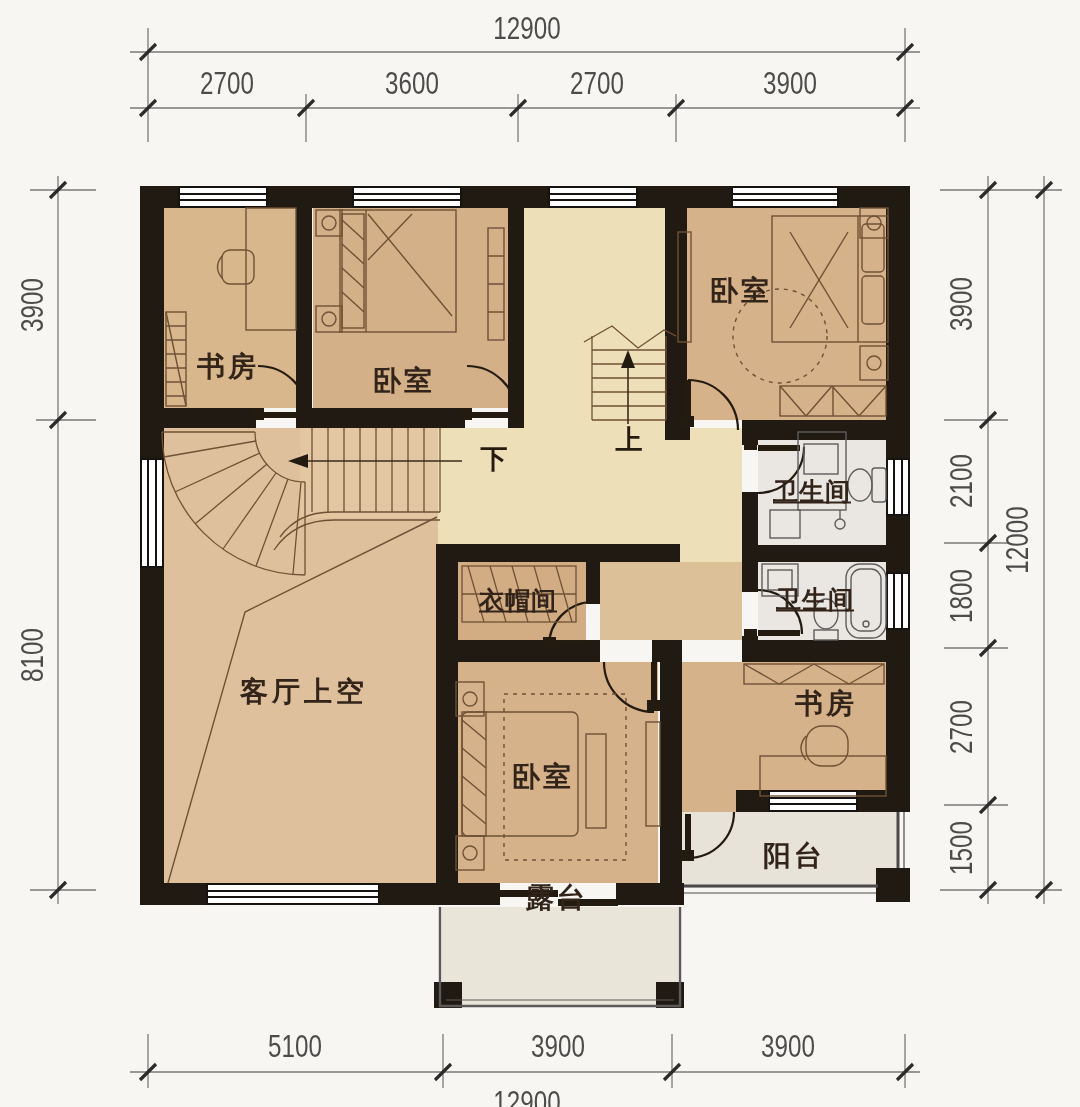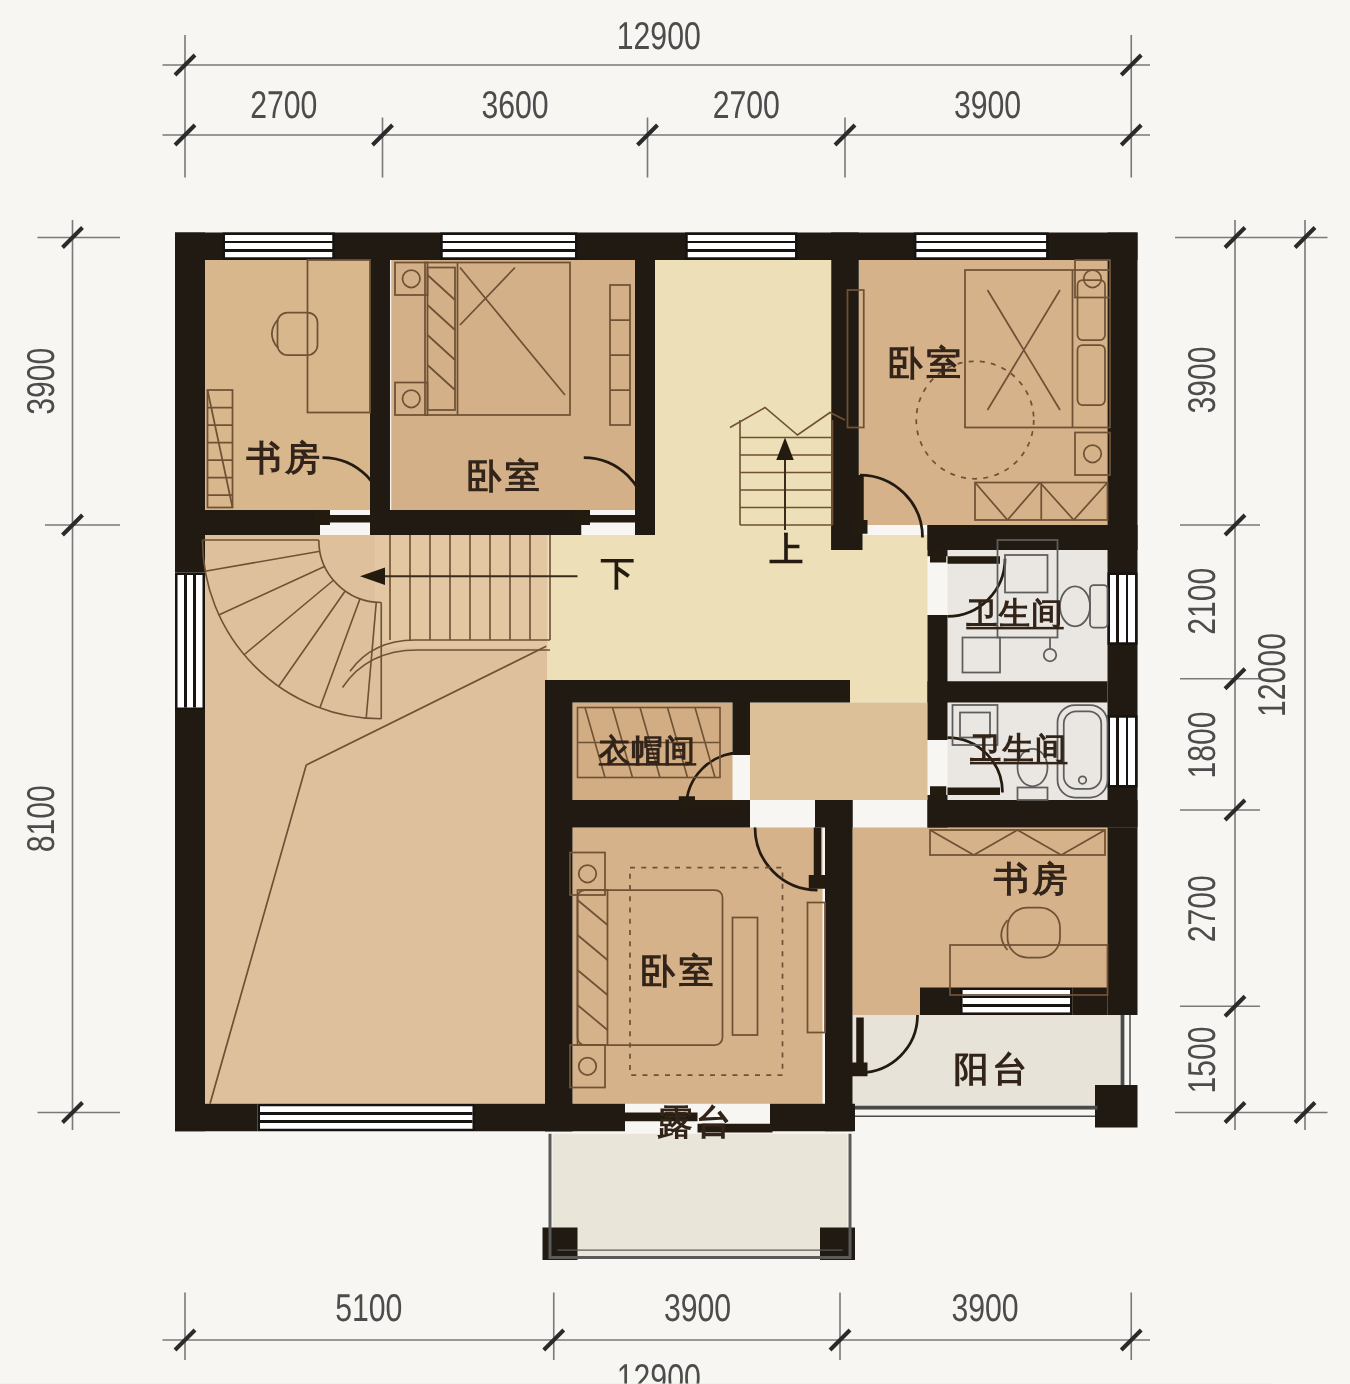--- a/index.html
+++ b/index.html
@@ -248,20 +248,21 @@
       <path d="M1036,198 L1052,182 M1036,898 L1052,882"></path>
     </g>
   </svg>
 
   <div class="rlabel" style="left:228px;top:367px;">书房</div>
   <div class="rlabel" style="left:404px;top:381px;">卧室</div>
   <div class="rlabel" style="left:741px;top:291px;">卧室</div>
   <div class="rlabel small" style="left:812px;top:491px;">卫生间</div>
   <div class="rlabel small" style="left:815px;top:599px;">卫生间</div>
   <div class="rlabel small" style="left:518px;top:600px;">衣帽间</div>
+  <div class="rlabel big" style="left:304px;top:692px;">客厅上空</div>
   <div class="rlabel" style="left:543px;top:777px;">卧室</div>
   <div class="rlabel" style="left:826px;top:704px;">书房</div>
   <div class="rlabel" style="left:794px;top:856px;">阳台</div>
   <div class="rlabel" style="left:557px;top:898px;">露台</div>
   <div class="stair-label" style="left:629px;top:440px;">上</div>
   <div class="stair-label" style="left:494px;top:459px;">下</div>
 
   <div class="dim" style="left:527px;top:29px;">12900</div>
   <div class="dim" style="left:227px;top:84px;">2700</div>
   <div class="dim" style="left:412px;top:84px;">3600</div>

